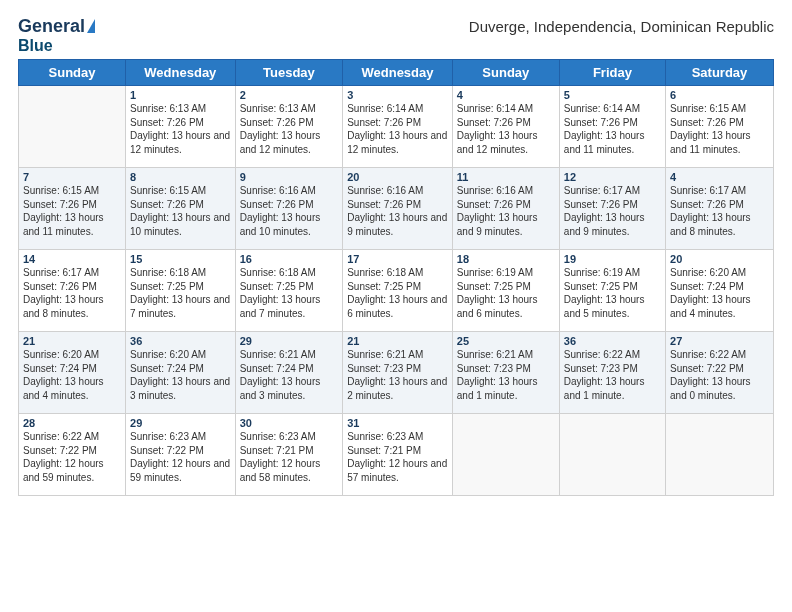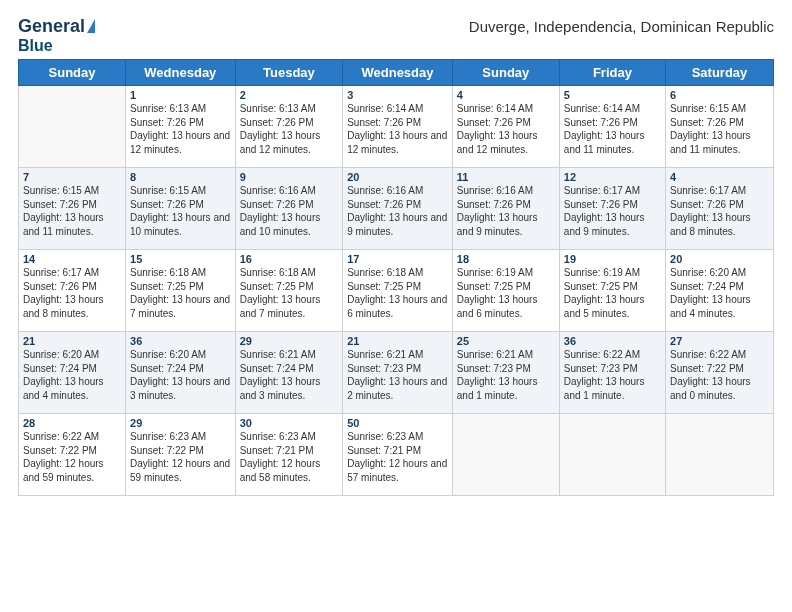--- a/index.html
+++ b/index.html
@@ -318,21 +318,21 @@
 Sunset: 7:22 PM
 Daylight: 12 hours and 59 minutes.</div>
           </td>
           <td>
             <span class="day-num">30</span>
             <div class="day-info" style="white-space: pre-line;">Sunrise: 6:23 AM
 Sunset: 7:21 PM
 Daylight: 12 hours and 58 minutes.</div>
           </td>
           <td>
-            <span class="day-num">50</span>
+            <span class="day-num">31</span>
             <div class="day-info" style="white-space: pre-line;">Sunrise: 6:23 AM
 Sunset: 7:21 PM
 Daylight: 12 hours and 57 minutes.</div>
           </td>
           <td class="empty"></td>
           <td class="empty"></td>
           <td class="empty"></td>
         </tr>
       </tbody>
   </table>

